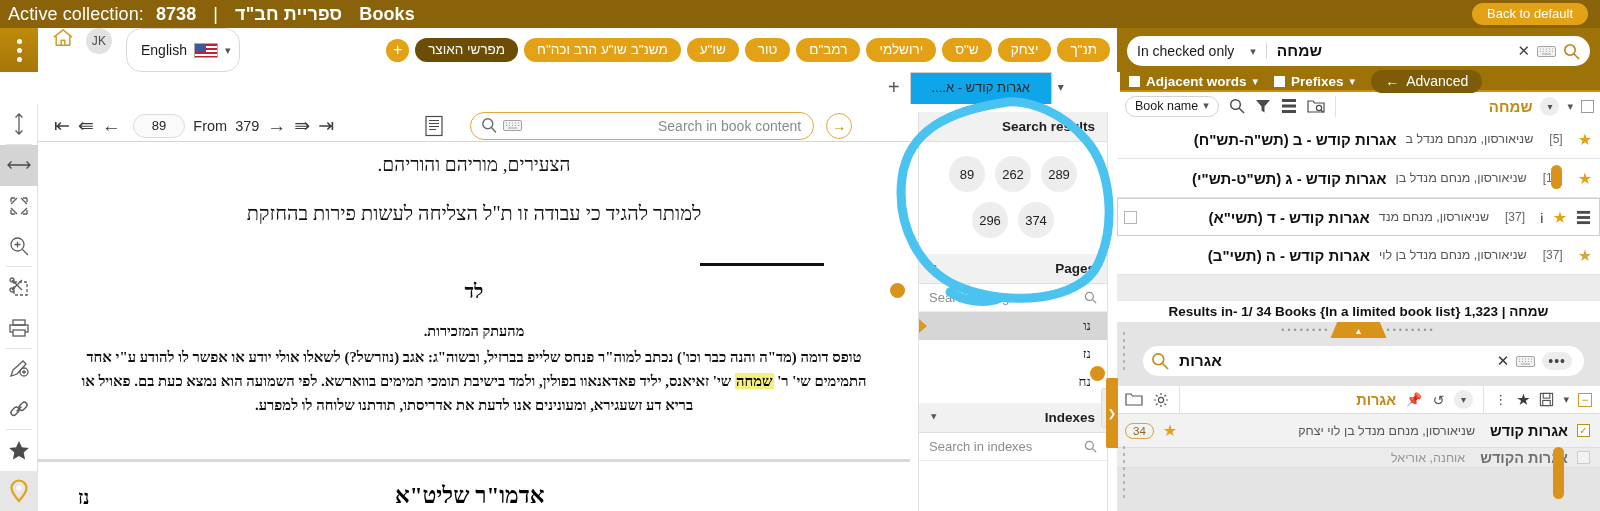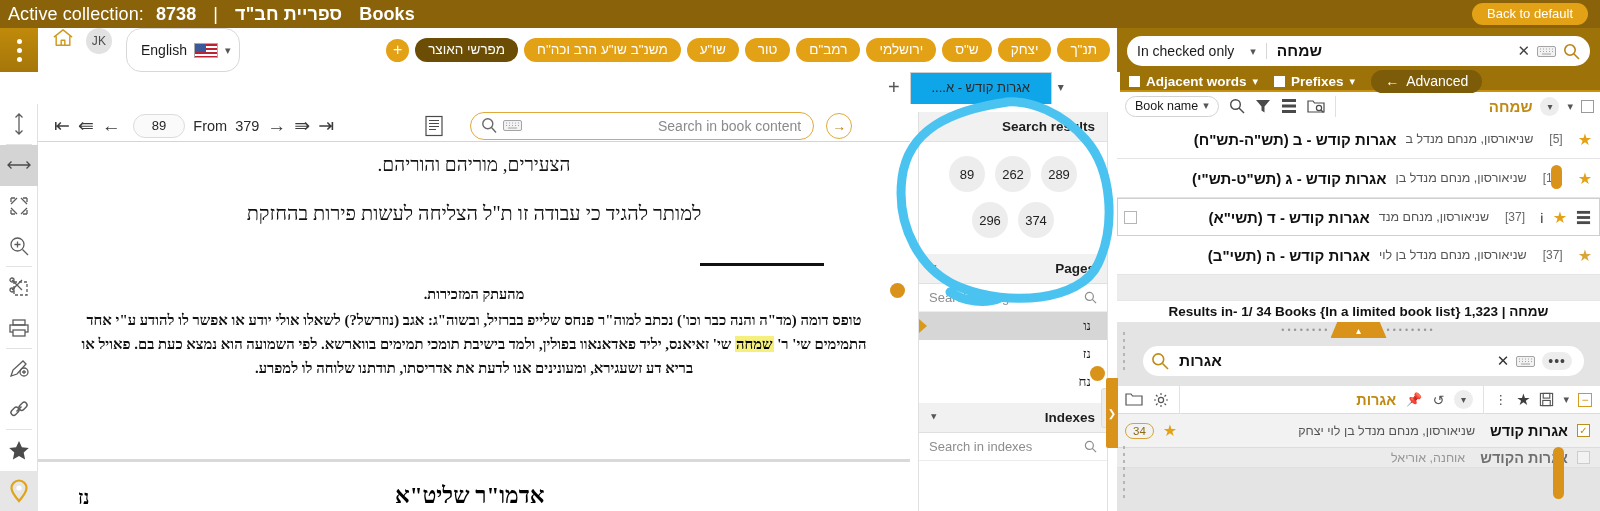--- a/index.html
+++ b/index.html
@@ -515,20 +515,21 @@
     </span>
     <span class="ph">Search in book content</span>
   </div>
   <span id="go-arrow">→</span>
 </div>
 
 <div id="page">
   <div class="ln1">הצעירים, מוריהם והוריהם.</div>
   <div class="ln2">למותר להגיד כי עבודה זו ת"ל הצליחה לעשות פירות בהחזקת</div>
   <div class="rule"></div>
+  <div class="chap">לד</div>
   <div class="sub">מהעתק המזכירות.</div>
   <div class="para">
     <span>טופס דומה (מד"ה והנה כבר וכו') נכתב למוה"ר פנחס שלייפ בברזיל, ובשוה"ג: אגב (נוזרשל?) לשאלו אולי יודע או אפשר לו להודע ע"י אחד התמימים שי' ר' </span><mark>שמחה</mark><span> שי' זאיאנס, יליד פאדאנאוו בפולין, ולמד בישיבת תומכי תמימים בווארשא. לפי השמועה הוא נמצא כעת בם. פאויל או בריא דע זשעגירא, ומעונינים אנו לדעת את אדריסתו, תודתנו שלוחה לו למפרע.</span>
   </div>
 </div>
 
 <div id="page2">
   <div class="row">
     <span class="t">אדמו"ר שליט"א</span>
     <span class="pn">נז</span>

